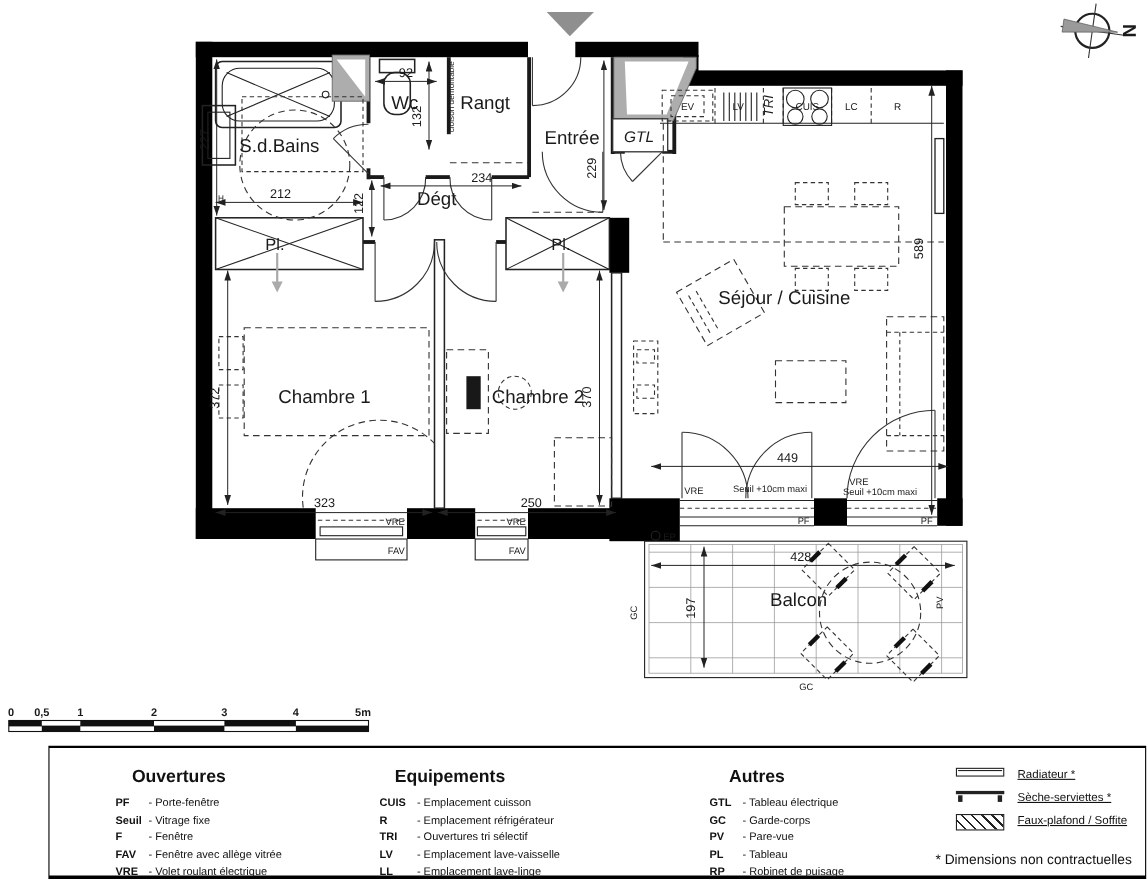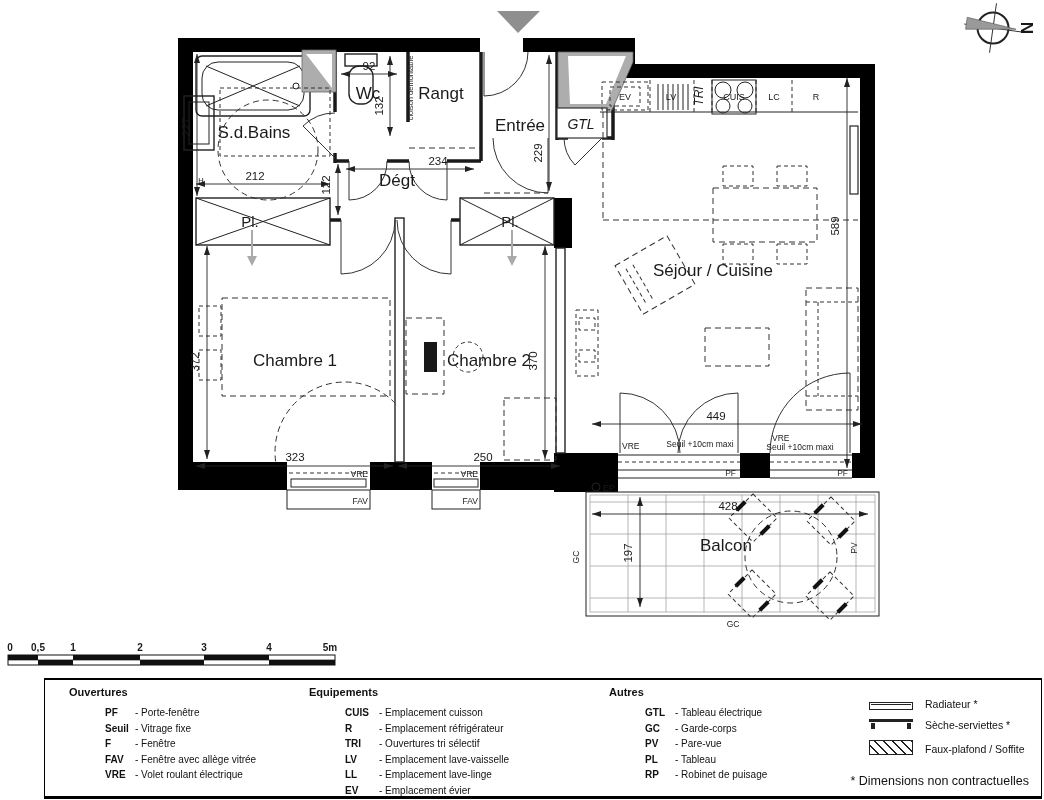--- a/index.html
+++ b/index.html
@@ -22,28 +22,28 @@
   .door{stroke:#333;stroke-width:1;fill:none;}
   .dash{stroke:#333;stroke-width:1;fill:none;stroke-dasharray:6 4;}
   .dash2{stroke:#333;stroke-width:1;fill:none;stroke-dasharray:4 3;}
   .dim{stroke:#222;stroke-width:0.9;fill:none;}
   .grid{stroke:#999;stroke-width:0.7;fill:none;}
   .grey{fill:#adadad;stroke:#666;stroke-width:0.8;}
   
   .legend{position:absolute;left:44px;top:678px;width:996px;height:116px;
           border:1px solid #000;border-top-width:2px;border-bottom-width:3px;background:#fff;}
   .lcol{position:absolute;top:6px;}
-  .lcol h4{margin:0 0 7px 0;font-size:11px;font-weight:bold;}
+  .lcol h4{margin:12px 0 7px 0;font-size:16px;font-weight:bold;text-align:center;}
   .lrow{font-size:10px;line-height:15.5px;white-space:nowrap;margin-left:36px;}
   .lkey{display:inline-block;font-weight:bold;}
   .w1 .lkey{width:30px;}
   .w2 .lkey{width:34px;}
   .w3 .lkey{width:30px;}
   .symcol{position:absolute;left:824px;top:18px;width:170px;}
-  .symrow{display:flex;align-items:flex-end;margin-bottom:9px;}
+  .symrow{display:flex;align-items:flex-start;margin-bottom:9px;text-decoration:underline;}
   .symlab{font-size:10.5px;margin-left:12px;}
   .ic-rad{width:44px;height:8px;border:1.5px solid #222;position:relative;box-sizing:border-box;}
   .ic-rad i{position:absolute;left:1px;right:1px;top:1px;border-top:1.5px solid #222;display:block;}
   .ic-sec{width:44px;height:9px;border-top:3px solid #222;position:relative;}
   .ic-sec b{position:absolute;top:1px;width:4px;height:6px;background:#222;}
   .ic-sec b.l{left:2px;} .ic-sec b.r{right:2px;}
   .ic-fx{width:44px;height:15px;border:1px solid #222;box-sizing:border-box;
          background:repeating-linear-gradient(45deg,#fff 0 5px,#222 5px 6.5px);}
   .footnote{position:absolute;right:12px;bottom:8px;font-size:12.5px;}
 </style>

